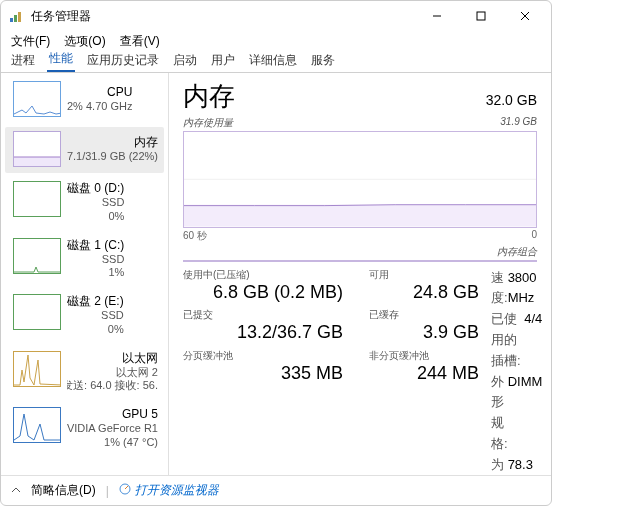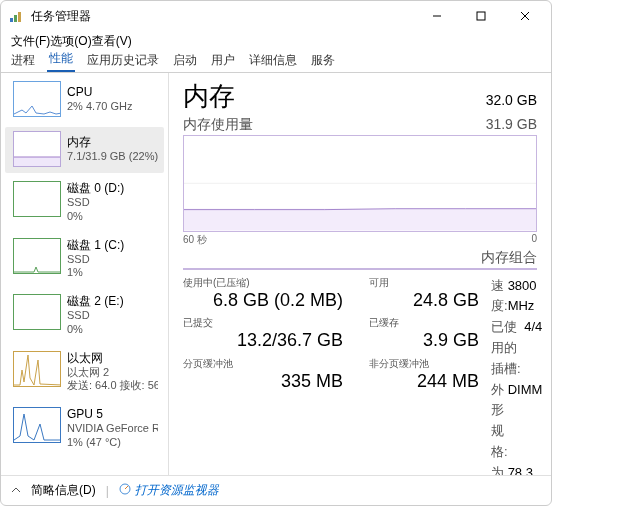--- a/index.html
+++ b/index.html
@@ -3,41 +3,41 @@
 <meta charset="utf-8">
 <style>
   * { box-sizing: border-box; margin: 0; padding: 0; }
   html, body { width: 640px; height: 506px; font-family: "Microsoft YaHei","Segoe UI",sans-serif; font-size: 12px; color: #000; background: #fff; overflow: hidden; }
   .window { width: 552px; height: 506px; border: 1px solid #ccc; background: #fff; display: flex; flex-direction: column; border-radius: 6px; }
   .titlebar { height: 30px; display: flex; align-items: center; padding: 0 4px 0 8px; }
   .titlebar .icon { width: 16px; height: 16px; margin-right: 6px; display: flex; align-items: center; }
   .titlebar .title { flex: 1; font-size: 12px; }
   .winbtns { display: flex; gap: 0; }
   .winbtn { width: 44px; height: 30px; display: flex; align-items: center; justify-content: center; }
-  .menubar { height: 20px; display: flex; align-items: center; padding: 0 10px; font-size: 12px; }
+  .menubar { height: 20px; display: flex; align-items: center; gap: 14px; padding: 0 10px; font-size: 12px; }
   .tabbar { height: 22px; display: flex; align-items: flex-end; gap: 10px; padding: 0 8px; border-bottom: 1px solid #d0d0d0; font-size: 12px; }
   .tab { padding: 3px 2px; color: #333; }
   .tab.active { color: #1a5fb4; border-bottom: 2px solid #1a5fb4; }
   .body { flex: 1; display: flex; overflow: hidden; }
   .sidebar { width: 168px; border-right: 1px solid #e0e0e0; overflow: hidden; padding-top: 4px; }
   .card { display: flex; gap: 6px; padding: 4px 6px 6px 8px; margin: 0 4px 4px 4px; border-radius: 2px; }
   .card.selected { background: #ececec; }
   .thumb { width: 48px; height: 36px; border: 1px solid #b8a7d9; background: #fff; position: relative; overflow: hidden; flex-shrink: 0; }
   .thumb.disk { border-color: #5aa05a; }
   .thumb.net { border-color: #caa24a; }
   .thumb.gpu { border-color: #3a78c2; }
   .thumb svg { position: absolute; bottom: 0; left: 0; }
-  .cardtext { display: flex; flex-direction: column; justify-content: center; line-height: 1.25; overflow: hidden; white-space: nowrap; font-size: 11px; }
+  .cardtext { display: flex; flex-direction: column; justify-content: center; line-height: 1.25; overflow: hidden; white-space: nowrap; font-size: 11px; align-items: flex-end; }
   .cardtext .t1 { font-size: 12px; }
   .cardtext .t2 { color: #555; }
   .main { flex: 1; padding: 6px 14px 0 14px; display: flex; flex-direction: column; overflow: hidden; }
   .mhead { display: flex; align-items: baseline; }
   .mhead .h1 { font-size: 26px; font-weight: 400; flex: 1; }
   .mhead .hr { font-size: 14px; }
-  .glabel { font-size: 14px; color: #555; margin-top: 2px; display: flex; }
+  .glabel { font-size: 10px; color: #555; margin-top: 2px; display: flex; font-style: italic; }
   .glabel span:last-child { margin-left: auto; }
   .graph { border: 1px solid #c7b6e0; height: 104px; background: #fff; position: relative; margin-top: 1px; }
   .graph2 { border: 1px solid #c7b6e0; height: 42px; background: #fff; position: relative; margin-top: 1px; display: flex; }
   .gaxis { font-size: 10px; color: #666; display: flex; margin-top: 1px; }
   .gaxis span:last-child { margin-left: auto; }
   .stats { display: flex; margin-top: 6px; gap: 12px; }
   .statsL { flex: 1; }
   .statsR { width: 156px; font-size: 13px; line-height: 1.6; }
   .statsR .row { display: flex; }
   .statsR .row span:first-child { color: #555; flex: 1; }

